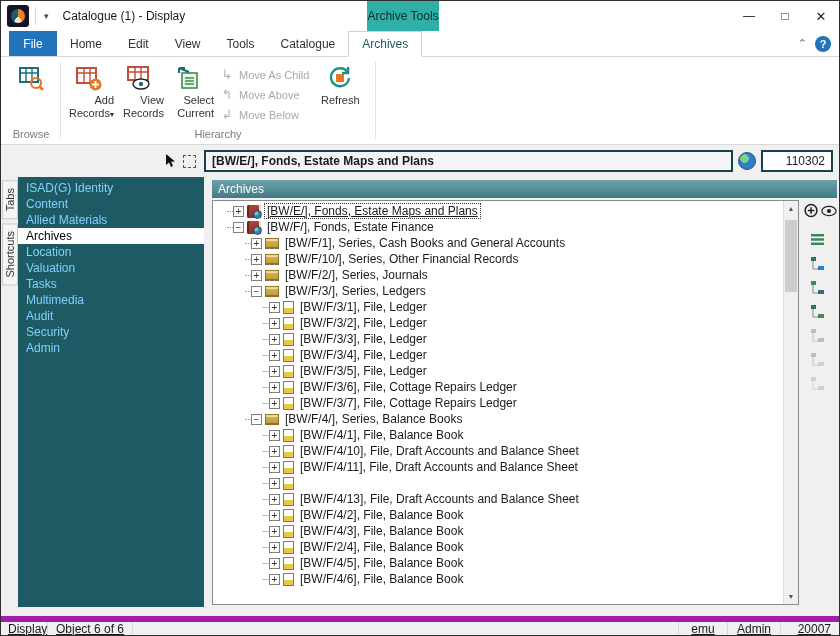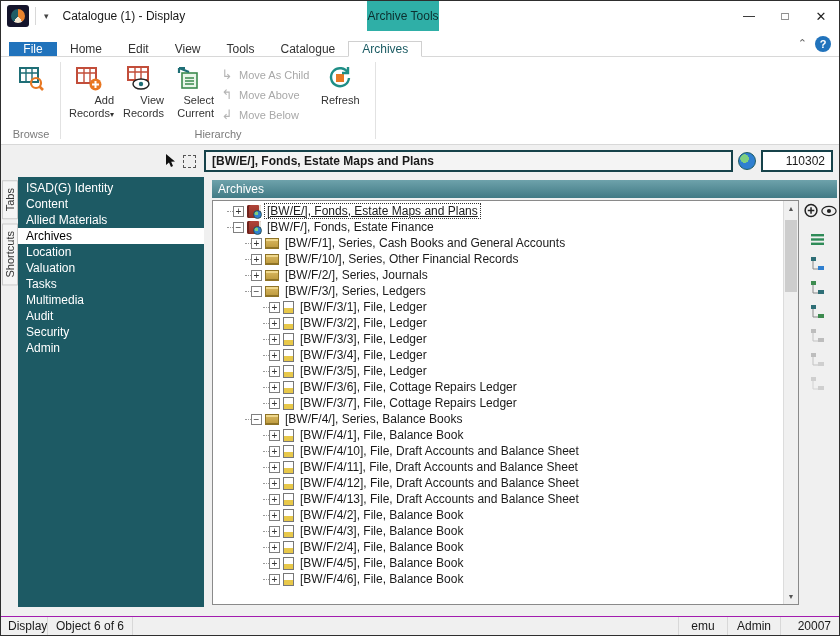--- a/index.html
+++ b/index.html
@@ -61,21 +61,21 @@
           border:1px solid #1b5b63; }
   .irn-field{ width:72px; height:22px; background:#fff; border:2px solid #16424a;
               text-align:right; line-height:18px; padding:0 6px; flex:none; }
 
   
   .main{ height:430px; display:flex; }
   .side-strip{ width:17px; padding-top:3px; display:flex; flex-direction:column; align-items:center; }
   .vtab{ writing-mode:vertical-rl; transform:rotate(180deg); font-size:11px; color:#333;
          background:#f5f5f5; border:1px solid #c8c8c8; padding:7px 1px; margin-bottom:4px; }
   .sidebar{ width:186px; background:#1d5a64; padding-top:3px; }
-  .side-item{ height:16px; line-height:16px; padding-left:8px; color:#ffffff; white-space:nowrap; }
+  .side-item{ height:16px; line-height:16px; padding-left:8px; color:#7dd3fc; white-space:nowrap; }
   .side-item.sel{ background:#fff; color:#000; }
   .mainpanel{ flex:1; display:flex; flex-direction:column; padding:3px 2px 2px 8px; }
   .panel-header{ height:18px; line-height:18px; padding-left:6px; color:#fff;
                  background:linear-gradient(#6ea2ab,#417a85); }
   .panel-body{ flex:1; display:flex; margin-top:2px; min-height:0; }
   .tree-box{ flex:1; background:#fff; border:1px solid #8a8a8a; display:flex; overflow:hidden; min-width:0; }
   .tree-content{ flex:1; overflow:hidden; padding:2px 0 0 14px; }
   .trow{ height:16px; display:flex; align-items:center; white-space:nowrap; }
   .conn{ width:6px; border-top:1px dotted #9a9a9a; flex:none; }
   .ebox{ width:11px; height:11px; border:1px solid #808080; background:#fff; font-size:10px;
@@ -102,22 +102,22 @@
   .scr-thumb{ position:absolute; top:4px; left:1px; right:1px; height:72px; background:#cdcdcd; }
 
   
   .right-tools{ width:38px; padding:3px 0 0 5px; display:flex; flex-direction:column; flex:none; }
   .rt-toprow{ display:flex; gap:3px; align-items:center; }
   .rt-stack{ display:flex; flex-direction:column; gap:9px; margin-top:14px; align-items:center;
              width:26px; }
 
   
   .statusgap{ height:9px; }
-  .statusbar{ height:19px; border-top:1px solid #a21caf; background:#f0f0f0; display:flex;
-              align-items:center; }
+  .statusbar{ height:19px; border-top:6px solid #a21caf; background:#f0f0f0; display:flex;
+              align-items:center;text-decoration:underline; }
   .sb-sep{ width:1px; height:100%; background:#d8d8d8; }
   .sb-mode{ width:46px; padding-left:7px; }
   .sb-obj{ padding:0 8px; }
   .sb-fill{ flex:1; }
   .sb-user{ width:48px; text-align:center; }
   .sb-role{ width:52px; text-align:center; }
   .sb-port{ width:58px; text-align:right; padding-right:8px; }
 </style>
 </head>
 <body>
@@ -133,21 +133,21 @@
     <div class="win-title">Catalogue (1) - Display</div>
     <div class="ctx-tab">Archive Tools</div>
     <div class="win-controls">
       <div class="win-btn">—</div>
       <div class="win-btn">□</div>
       <div class="win-btn close">✕</div>
     </div>
   </div>
 
   <div class="tabrow">
-    <div id="ribbon-tabs" style="display:flex;align-items:flex-end;">
+    <div id="ribbon-tabs" style="display:flex;">
         <div class="rtab file">File</div>
         <div class="rtab">Home</div>
         <div class="rtab">Edit</div>
         <div class="rtab">View</div>
         <div class="rtab">Tools</div>
         <div class="rtab">Catalogue</div>
         <div class="rtab active">Archives</div>
       </div>
     <div class="tabrow-right">
       <div class="collapse-caret">⌃</div>
@@ -377,21 +377,20 @@
               <div class="trow" style="padding-left: 36px;">
                 <span class="conn"></span>
                 <span class="ebox">+</span>
                 <span class="ticon file"></span>
                 <span class="tlabel">[BW/F/4/11], File, Draft Accounts and Balance Sheet</span>
               </div>
               <div class="trow" style="padding-left: 36px;">
                 <span class="conn"></span>
                 <span class="ebox">+</span>
                 <span class="ticon file"></span>
-                <span class="tlabel">[BW/F/4/12], File, Draft Accounts and Balance Sheet</span>
               </div>
               <div class="trow" style="padding-left: 36px;">
                 <span class="conn"></span>
                 <span class="ebox">+</span>
                 <span class="ticon file"></span>
                 <span class="tlabel">[BW/F/4/13], File, Draft Accounts and Balance Sheet</span>
               </div>
               <div class="trow" style="padding-left: 36px;">
                 <span class="conn"></span>
                 <span class="ebox">+</span>

